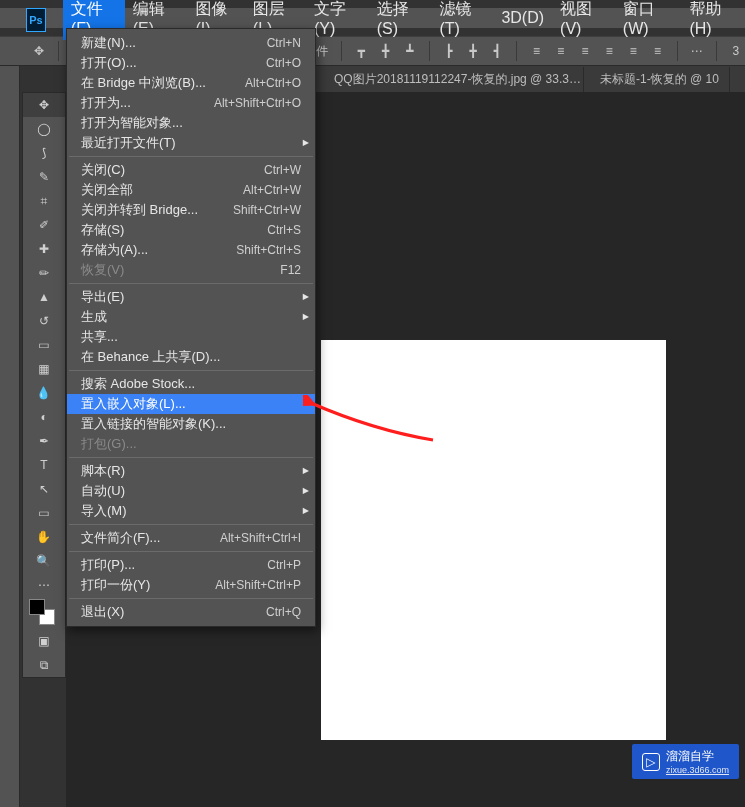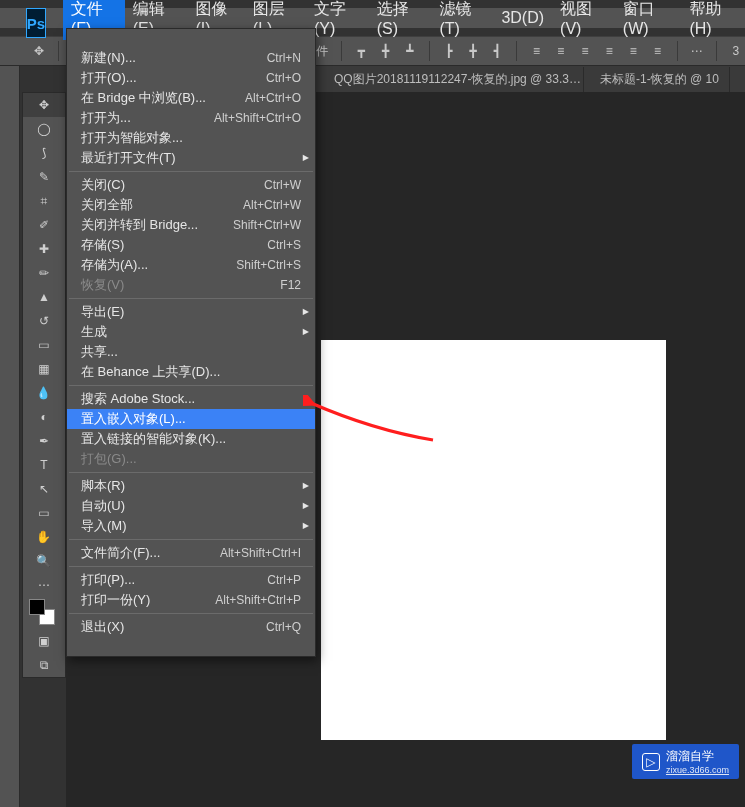--- a/index.html
+++ b/index.html
@@ -20,25 +20,25 @@
     display: flex;
     align-items: center;
     padding-left: 26px;
     gap: 0;
     background: #535353;
     z-index: 50;
   }
   .ps-icon {
     position: absolute;
     left: 26px; top: 8px;
-    width: 20px; height: 30px;
+    width: 20px; height: 24px;
     background: #001d33;
     color: #31a8ff;
     font-weight: bold;
-    font-size: 15px;
+    font-size: 11px;
     border: 1px solid #31a8ff;
     display: flex; align-items: center; justify-content: center;
     z-index: 60;
   }
   .menubar .spacer1 { width: 42px; }
   .menubar .menu-item {
     padding: 2px 8px;
     font-size: 16px;
     cursor: default;
   }
@@ -116,21 +116,21 @@
   }
   
   .dropdown {
     position: absolute;
     left: 66px; top: 28px;
     width: 250px;
     background: #535353;
     border: 1px solid #2a2a2a;
     box-shadow: 2px 4px 10px rgba(0,0,0,.5);
     z-index: 100;
-    padding: 19px 0;
+    padding: 4px 0;
   }
   .dd-item {
     display: flex; align-items: center; justify-content: space-between;
     padding: 2px 14px;
     font-size: 13px;
     color: #e6e6e6;
     position: relative;
     height: 20px;
   }
   .dd-item.hover { background: #3b82f6; color: #fff; }

